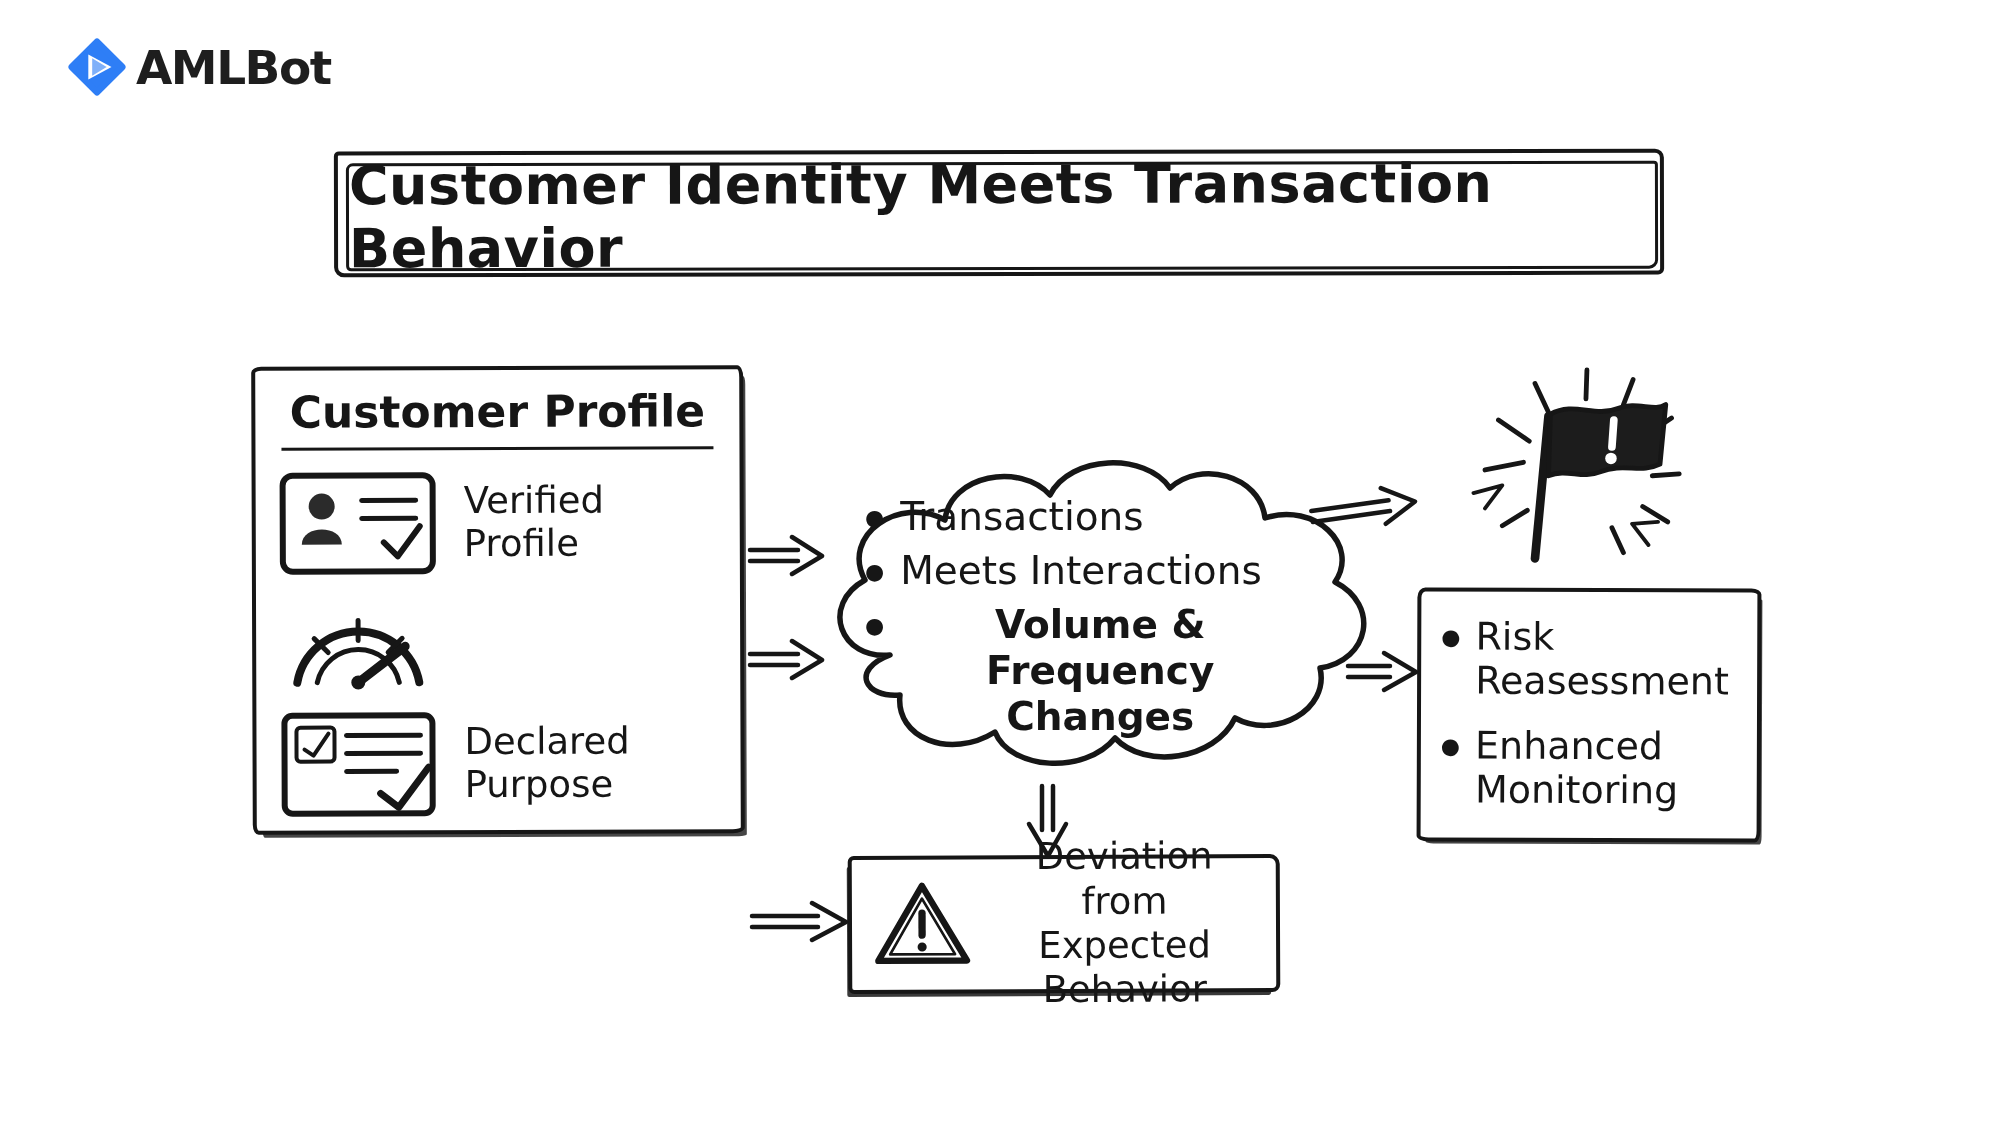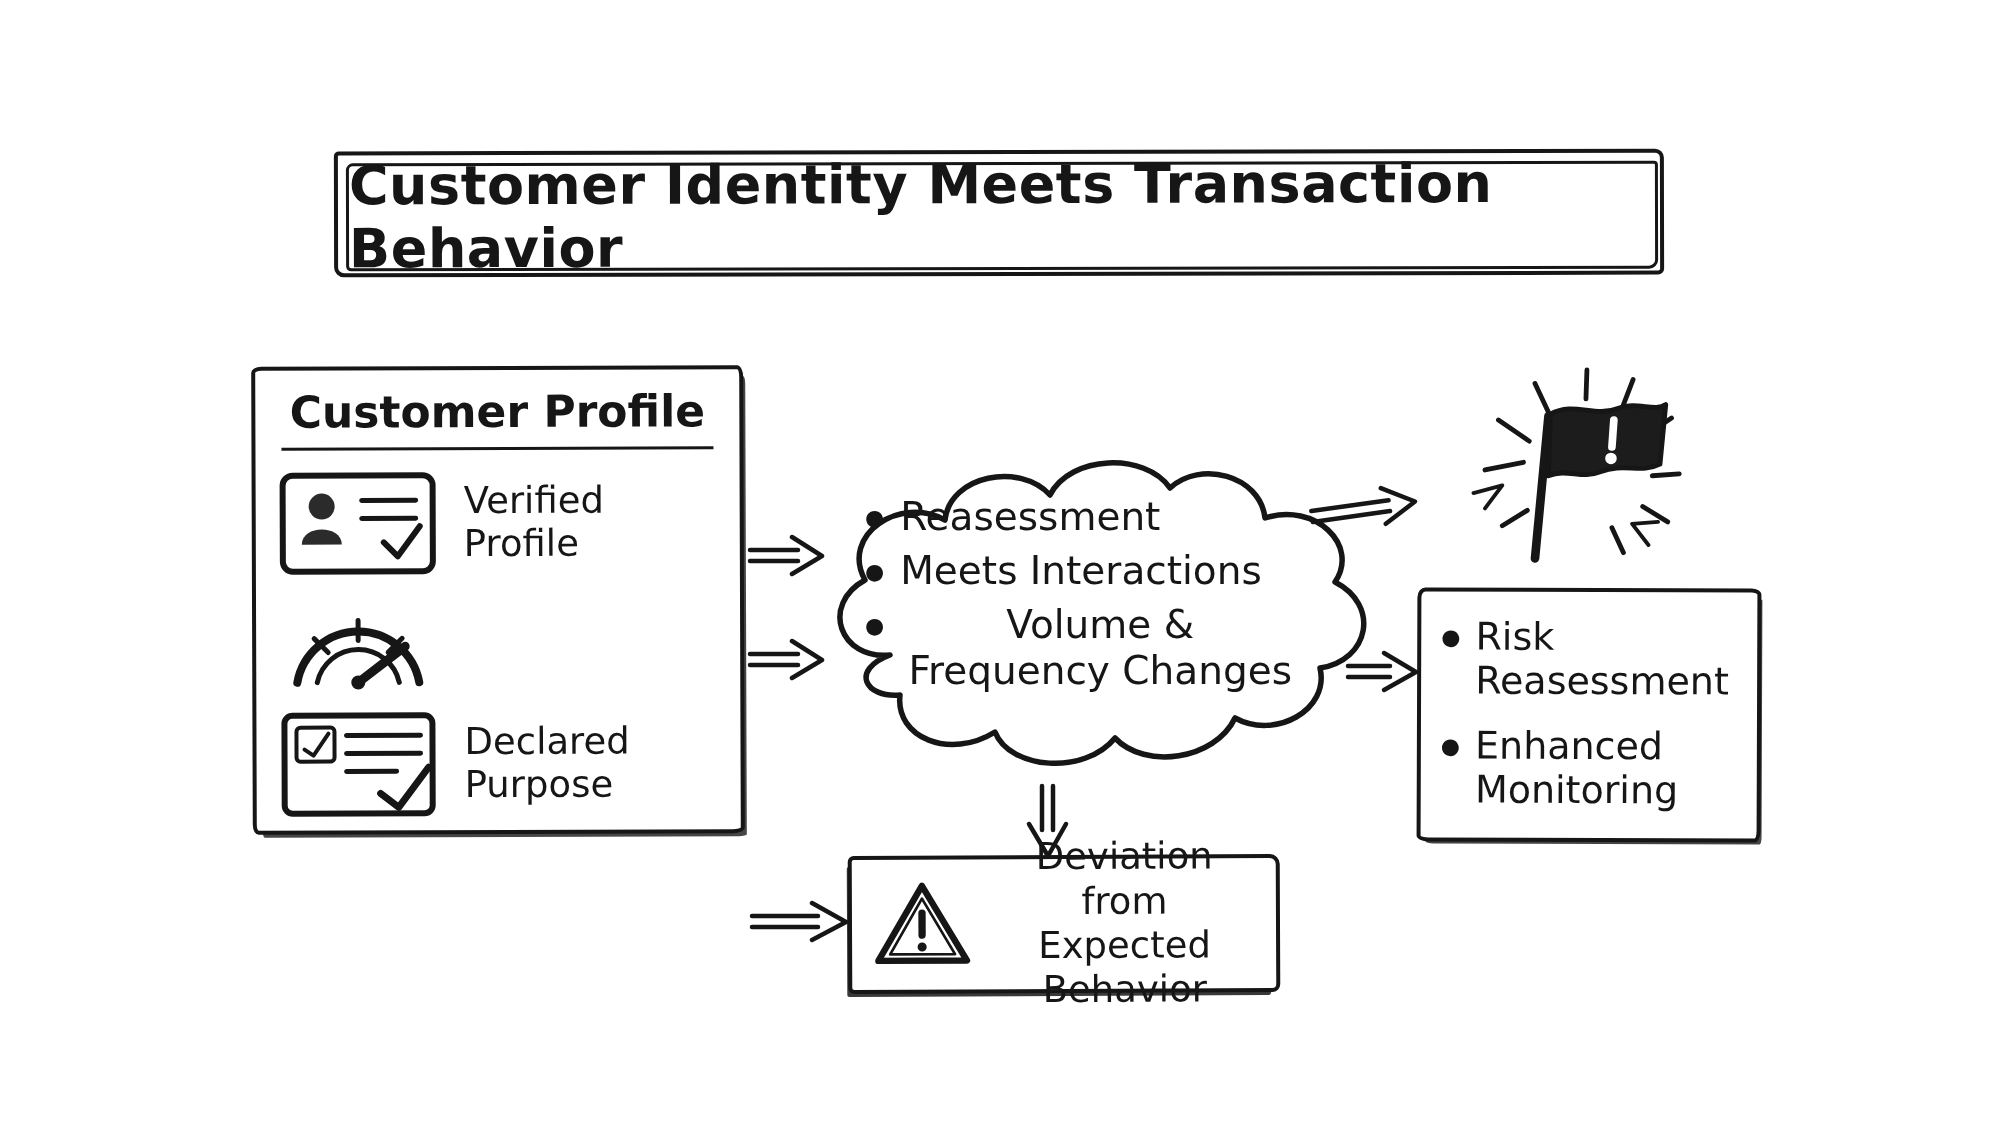--- a/index.html
+++ b/index.html
@@ -39,21 +39,21 @@
   }
   .profile-item { display:flex; align-items:center; margin:18px 10px 0 22px; gap:26px; }
   .profile-item .icon-slot { flex:0 0 160px; display:flex; justify-content:center; }
   .item-label { font-size:37px; line-height:1.15; font-weight:500; width:240px; }
 
   
   .cloud-shape { position:absolute; left:795px; top:440px; width:580px; height:350px; }
   .cloud-text { position:absolute; left:865px; top:494px; width:480px; display:flex; flex-direction:column; gap:8px; }
   .cloud-item { display:flex; gap:16px; font-size:39px; font-weight:500; line-height:1.18; }
   .bullet { font-size:22px; margin-top:11px; flex:0 0 auto; }
-  .cloud-label.center { text-align:center; width:400px; }
+  .cloud-label.center { text-align:center; width:400px;font-weight:bold; }
 
   
   .flag-icon { position:absolute; left:1435px; top:352px; width:250px; height:235px; }
 
   
   .outcomes-box {
     position:absolute; left:1417px; top:588px; width:344px; height:254px;
     border:4px solid #161616; border-radius:8px 10px 6px 12px/10px 6px 12px 6px;
     box-sizing:border-box; transform:rotate(0.2deg); padding:24px 20px;
     display:flex; flex-direction:column; gap:22px; background:#fff;
@@ -73,20 +73,28 @@
   .deviation-label { font-size:37px; font-weight:500; line-height:1.2; text-align:center; flex:1; }
 
   
   .arrows { position:absolute; left:0; top:0; width:2000px; height:1125px; pointer-events:none; }
 </style>
 </head>
 <body>
 
 <div class="canvas">
 
+  <div class="brand">
+    <svg class="brand-icon" viewBox="0 0 60 60">
+      <path d="M 30 4 L 56 30 L 30 56 L 4 30 Z" fill="#2E7EF6" stroke="#2E7EF6" stroke-width="7" stroke-linejoin="round"></path>
+      <polygon points="21,17 21,43 45,30" fill="#ffffff"></polygon>
+      <polygon points="25,21 25,39 40,30" fill="#7fb0f9"></polygon>
+    </svg>
+    <span class="brand-name">AMLBot</span>
+  </div>
 
   <div class="banner">
     <div class="banner-inner">
       <h1>Customer Identity Meets Transaction Behavior</h1>
     </div>
   </div>
 
   <section class="profile-box">
     <h2 class="profile-heading">Customer Profile</h2>
 
@@ -141,21 +149,21 @@
              C 535 270 480 300 440 278
              C 420 320 350 330 320 298
              C 290 335 215 330 200 292
              C 155 320 100 298 105 255
              C 70 258 55 230 95 215 Z" fill="#ffffff" stroke="#161616" stroke-width="5.5" stroke-linejoin="round"></path>
   </svg>
 
   <div class="cloud-text">
     <div class="cloud-item">
       <span class="bullet">●</span>
-      <span class="cloud-label">Reasessment</span>
+      <span class="cloud-label">Transactions</span>
     </div>
     <div class="cloud-item">
       <span class="bullet">●</span>
       <span class="cloud-label">Meets Interactions</span>
     </div>
     <div class="cloud-item">
       <span class="bullet">●</span>
       <span class="cloud-label center">Volume &amp; Frequency Changes</span>
     </div>
   </div>

